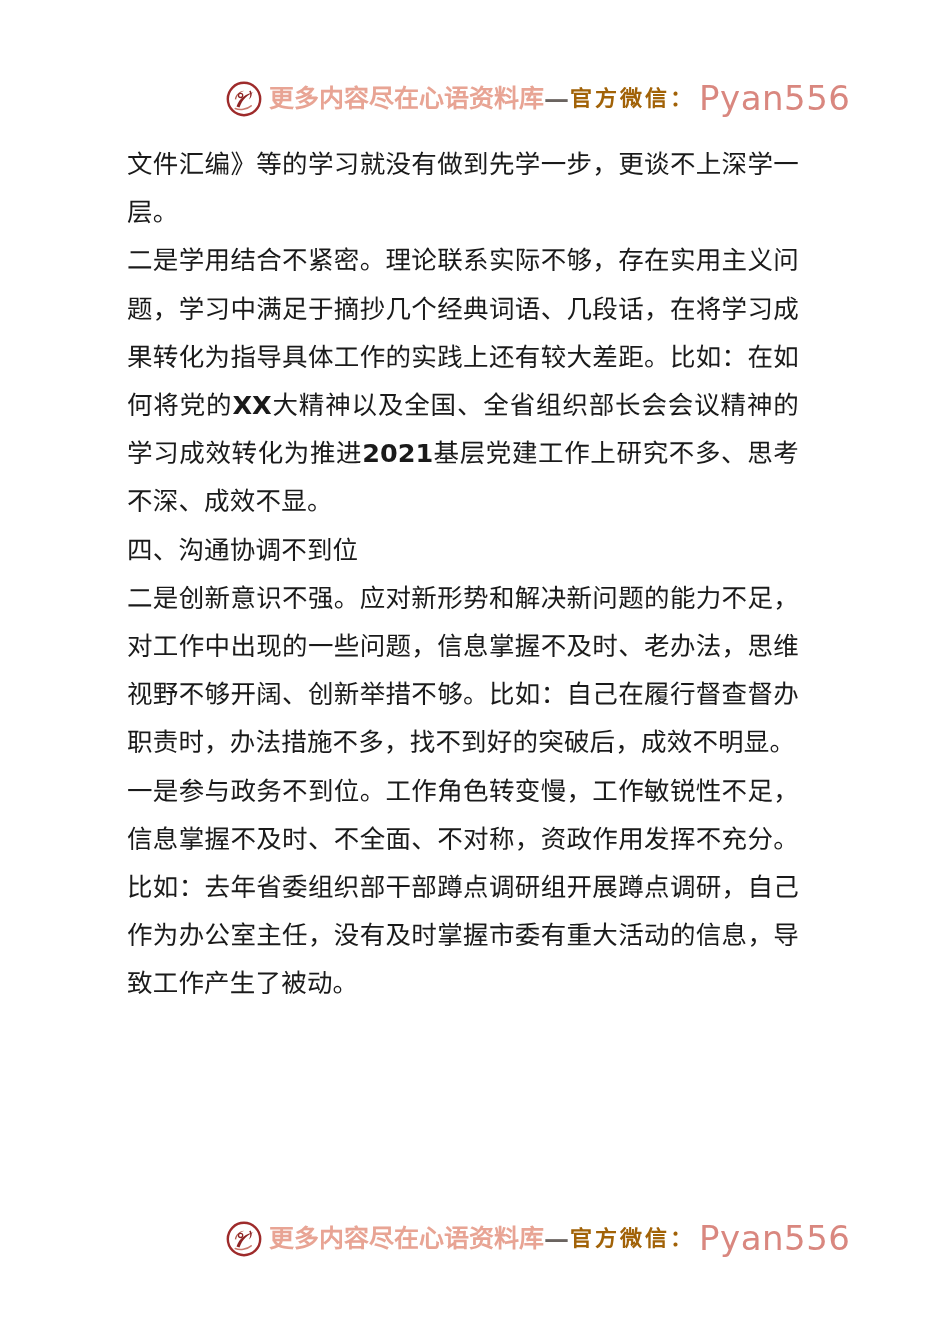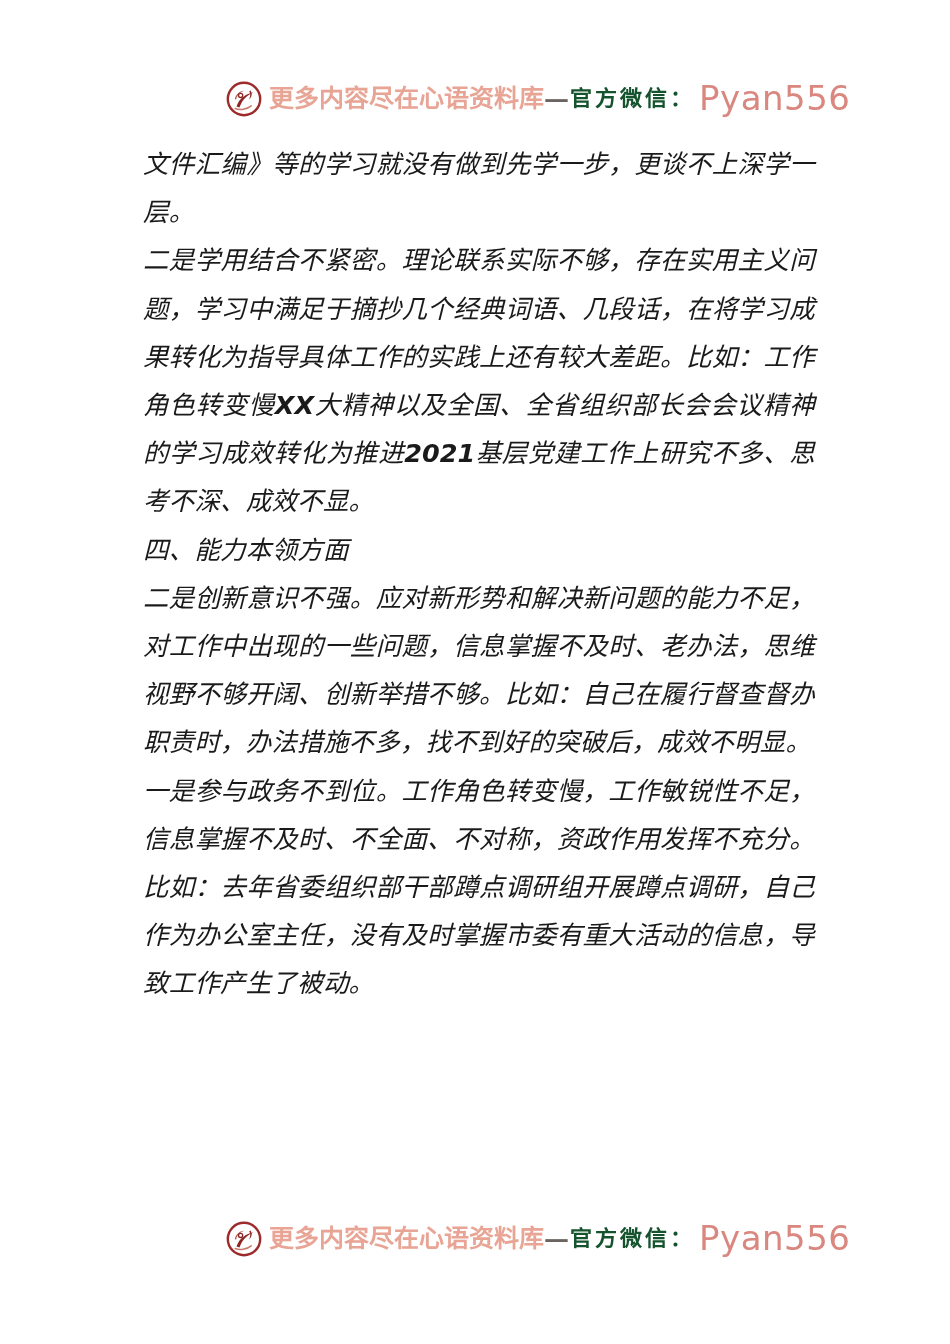--- a/index.html
+++ b/index.html
@@ -58,42 +58,41 @@
     font-family: "DejaVu Serif", "Liberation Serif", serif;
     font-size: 25px;
     font-weight: 700;
     color: #6b6460;
     line-height: 1;
   }
   .wm-official {
     font-family: "DejaVu Serif", "Liberation Serif", serif;
     font-size: 22px;
     font-weight: 700;
-    color: #14532d;
+    color: #a16207;
     letter-spacing: 3px;
     line-height: 1;
     margin-left: 1px;
   }
   .wm-handle {
     font-family: "DejaVu Sans", "Liberation Sans", sans-serif;
     font-size: 34px;
     font-weight: 400;
     color: #d9877f;
     letter-spacing: 0.5px;
     line-height: 1;
     margin-left: 4px;
   }
 
   
   .doc-body {
     position: absolute;
-    left: 143px;
+    left: 127px;
     top: 140px;
     width: 672px;
-    font-style: italic;
   }
 
   .para {
     font-family: "DejaVu Serif", "Liberation Serif", serif;
     font-size: 25.5px;
     line-height: 48.2px;
     color: #1a1a1a;
     margin: 0;
     text-align: justify;
     text-justify: inter-ideograph;
@@ -136,23 +135,23 @@
     <span class="wm-brand">更多内容尽在心语资料库</span>
       <span class="wm-dash">—</span>
       <span class="wm-official">官方微信：</span>
       <span class="wm-handle">Pyan556</span>
   </div>
 
   <div class="doc-body">
 
     <p class="para"><span>文件汇编》等的学习就没有做到先学一步，更谈不上深学一层。</span></p>
 
-    <p class="para"><span>二是学用结合不紧密。理论联系实际不够，存在实用主义问题，学习中满足于摘抄几个经典词语、几段话，在将学习成果转化为指导具体工作的实践上还有较大差距。比如：工作角色转变慢</span><b class="latin">XX</b><span>大精神以及全国、全省组织部长会会议精神的学习成效转化为推进</span><b class="latin">2021</b><span>基层党建工作上研究不多、思考不深、成效不显。</span></p>
+    <p class="para"><span>二是学用结合不紧密。理论联系实际不够，存在实用主义问题，学习中满足于摘抄几个经典词语、几段话，在将学习成果转化为指导具体工作的实践上还有较大差距。比如：在如何将党的</span><b class="latin">XX</b><span>大精神以及全国、全省组织部长会会议精神的学习成效转化为推进</span><b class="latin">2021</b><span>基层党建工作上研究不多、思考不深、成效不显。</span></p>
 
-    <p class="heading">四、能力本领方面</p>
+    <p class="heading">四、沟通协调不到位</p>
 
 
     <p class="para"><span>二是创新意识不强。应对新形势和解决新问题的能力不足，对工作中出现的一些问题，信息掌握不及时、老办法，思维视野不够开阔、创新举措不够。比如：自己在履行督查督办职责时，办法措施不多，找不到好的突破后，成效不明显。</span></p>
 
 
     <p class="para"><span>一是参与政务不到位。工作角色转变慢，工作敏锐性不足，信息掌握不及时、不全面、不对称，资政作用发挥不充分。比如：去年省委组织部干部蹲点调研组开展蹲点调研，自己作为办公室主任，没有及时掌握市委有重大活动的信息，导致工作产生了被动。</span></p>
 
   </div>
 
   <div class="watermark watermark-footer">

